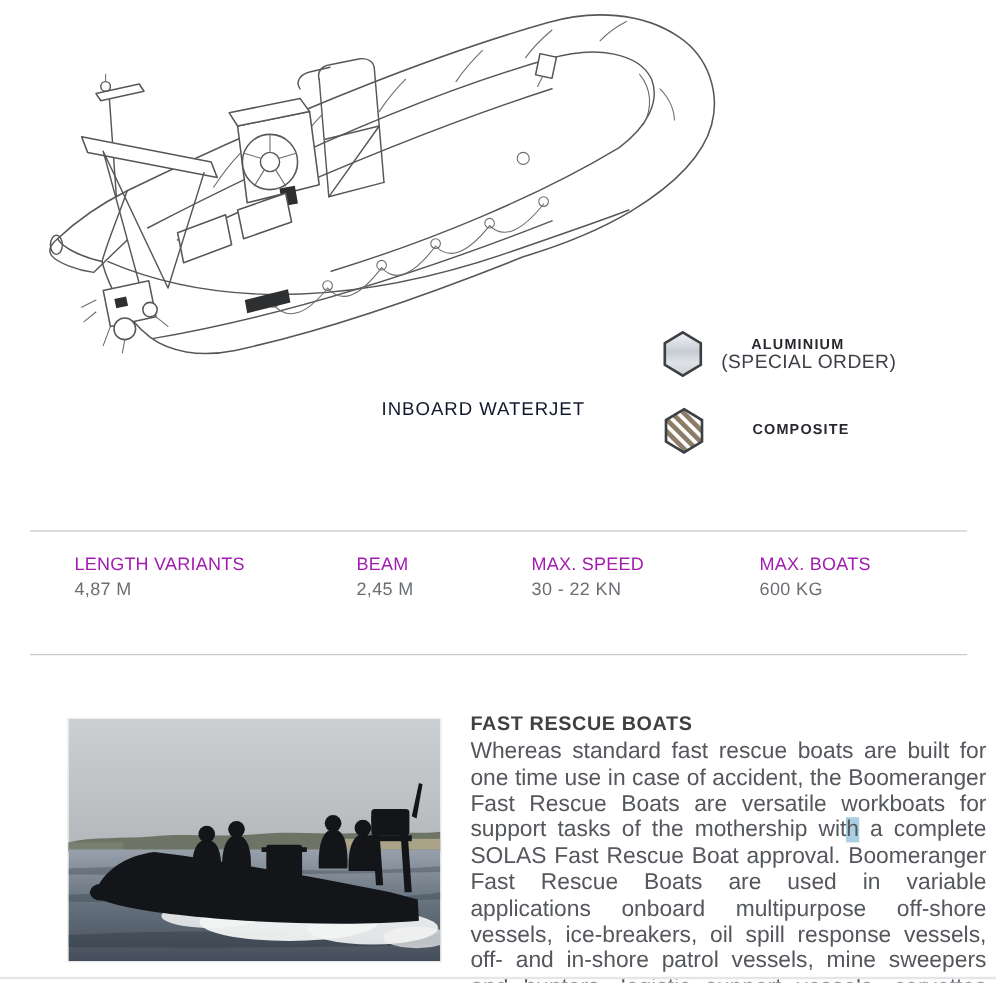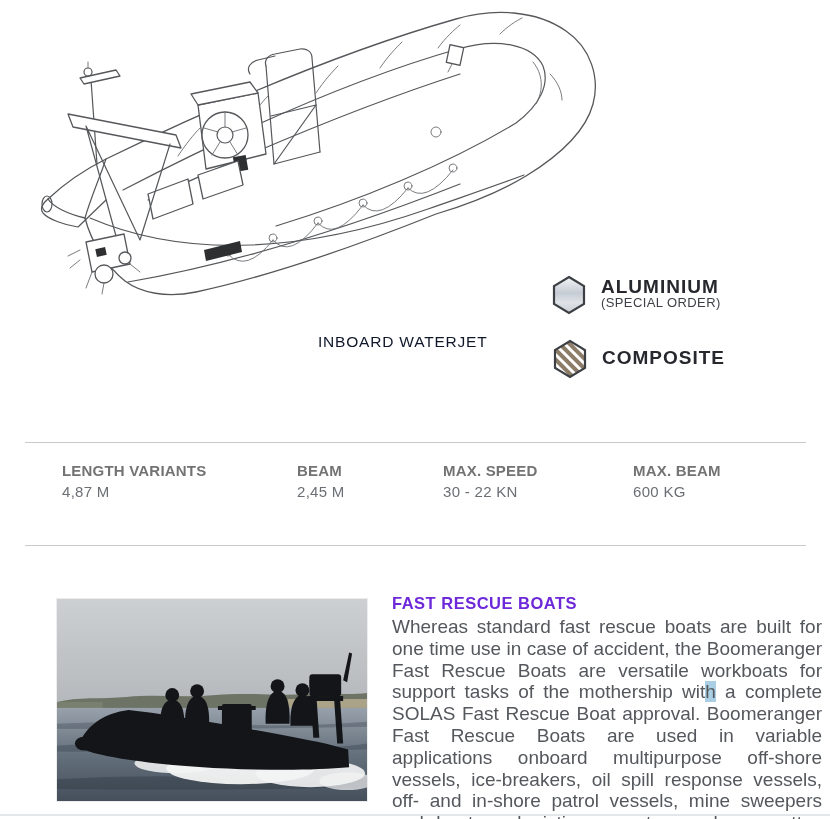--- a/index.html
+++ b/index.html
@@ -19,41 +19,41 @@
   .propulsion{position:absolute;left:318px;top:331px;}
   .prop-label{font-size:16px;font-weight:700;color:#26282e;letter-spacing:0.6px;line-height:20px;}
   .prop-value{font-size:15.5px;color:#0f172a;letter-spacing:0.8px;line-height:21px;}
 
   
   .material{position:absolute;display:flex;align-items:flex-start;}
   .material.aluminium{left:551px;top:275px;}
   .material.composite{left:552px;top:339px;}
   .hex{width:36px;height:40px;flex:0 0 auto;}
   .mat-text{margin-left:14px;padding-top:3px;}
-  .mat-label{font-size:19px;font-weight:700;color:#26282e;letter-spacing:1px;line-height:18px;}
-  .mat-note{font-size:13px;color:#3c3f45;letter-spacing:0.4px;line-height:14px;}
+  .mat-label{font-size:12px;font-weight:700;color:#26282e;letter-spacing:1px;line-height:18px;margin-left:25px;}
+  .mat-note{font-size:16px;color:#3c3f45;letter-spacing:0.4px;line-height:14px;}
   .material.composite .mat-text{padding-top:10px;}
 
   
   .divider{position:absolute;left:25px;width:781px;height:1px;background:#c8c9ca;}
   .divider.d1{top:442px;}
   .divider.d2{top:545px;}
   .spec{position:absolute;top:461px;}
-  .spec-label{font-size:15px;font-weight:700;color:#737373;letter-spacing:0.2px;line-height:20px;}
+  .spec-label{font-size:15px;font-weight:400;color:#a21caf;letter-spacing:0.2px;line-height:20px;}
   .spec-value{font-size:15px;color:#6b6f74;letter-spacing:0.3px;line-height:21px;}
   .spec.c1{left:62px;}
   .spec.c2{left:297px;}
   .spec.c3{left:443px;}
   .spec.c4{left:633px;}
 
   
   .photo{position:absolute;left:56px;top:598px;width:312px;height:204px;border:1px solid #ededed;box-sizing:border-box;}
   .photo svg{display:block;width:100%;height:100%;}
   .article{position:absolute;left:392px;top:592px;width:430px;}
-  .article-title{font-size:16.5px;font-weight:700;color:#6d28d9;letter-spacing:0.5px;line-height:22px;margin:0 0 2px 0;}
+  .article-title{font-size:16.5px;font-weight:700;color:#404040;letter-spacing:0.5px;line-height:22px;margin:0 0 2px 0;}
   .article-body{font-size:19px;color:#54575c;line-height:21.8px;text-align:justify;margin:0;}
   .hl{background:#aacfe4;}
   .bottom-rule{position:absolute;left:0;top:814px;width:830px;height:2px;background:#e3e7ea;}
 </style>
 </head>
 <body>
 
 <div class="page">
 
   <div class="drawing">
@@ -200,21 +200,21 @@
   </div>
   <div class="spec c2">
     <div class="spec-label">BEAM</div>
     <div class="spec-value">2,45 M</div>
   </div>
   <div class="spec c3">
     <div class="spec-label">MAX. SPEED</div>
     <div class="spec-value">30 - 22 KN</div>
   </div>
   <div class="spec c4">
-    <div class="spec-label">MAX. BEAM</div>
+    <div class="spec-label">MAX. BOATS</div>
     <div class="spec-value">600 KG</div>
   </div>
   <div class="divider d2"></div>
 
   <div class="photo">
     <svg viewBox="0 0 312 204" preserveAspectRatio="none">
       <defs>
         <linearGradient id="sky" x1="0" y1="0" x2="0" y2="1">
           <stop offset="0" stop-color="#cdd0d2"></stop>
           <stop offset="1" stop-color="#b3b7bb"></stop>

